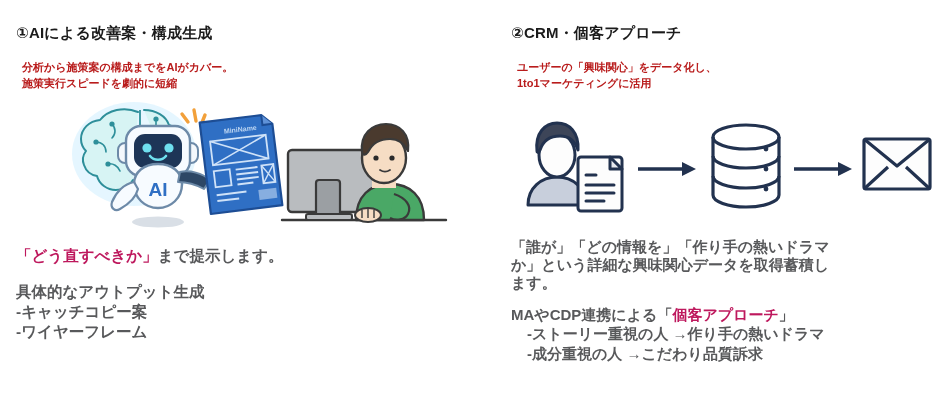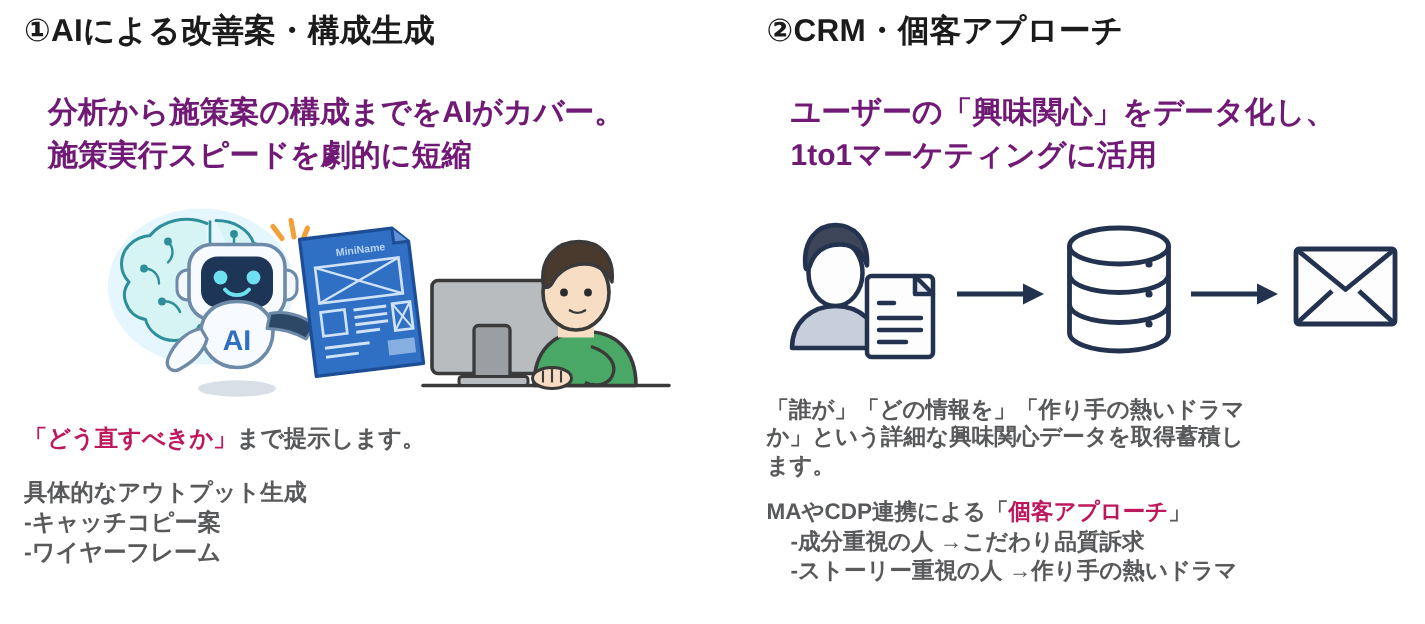--- a/index.html
+++ b/index.html
@@ -19,38 +19,38 @@
   .col{
     position:relative;
     width:475px;height:416px;
     box-sizing:border-box;
   }
   .col-left{padding:0 12px 0 16px;}
   .col-right{padding:0 10px 0 26px;}
 
   
   .heading{
-    font-size:21px;
+    font-size:15px;
     font-weight:700;
     color:#1b1b1b;
     letter-spacing:.2px;
     line-height:1.2;
     margin:0;
-    padding-top:8px;
+    padding-top:24px;
     white-space:nowrap;
   }
   .col-right .heading{padding-left:10px;}
 
   
   .lead{
-    font-size:20px;
+    font-size:11px;
     font-weight:700;
-    color:#701a75;
+    color:#b91c1c;
     line-height:1.45;
-    margin:16px;
+    margin:6px;
     padding-top:12px;
   }
   .col-right .lead{padding-left:10px;}
   .lead .ln{display:block;white-space:nowrap;}
 
   
   .art-left{
     position:relative;
     height:136px;
     margin-top:6px;
@@ -280,17 +280,17 @@
     </div>
 
     <p class="block rb-main">
       <span class="ln">「誰が」「どの情報を」「作り手の熱いドラマ</span>
       <span class="ln">か」という詳細な興味関心データを取得蓄積し</span>
       <span class="ln">ます。</span>
     </p>
 
     <p class="block rb-list">
       <span class="ln"><span>MAやCDP連携による「</span><span class="hl">個客アプローチ</span><span>」</span></span>
+      <span class="ln i2">-ストーリー重視の人 →作り手の熱いドラマ</span>
       <span class="ln i1">-成分重視の人 →こだわり品質訴求</span>
-      <span class="ln i2">-ストーリー重視の人 →作り手の熱いドラマ</span>
     </p>
   </div>
 </div>
 
 </body></html>

